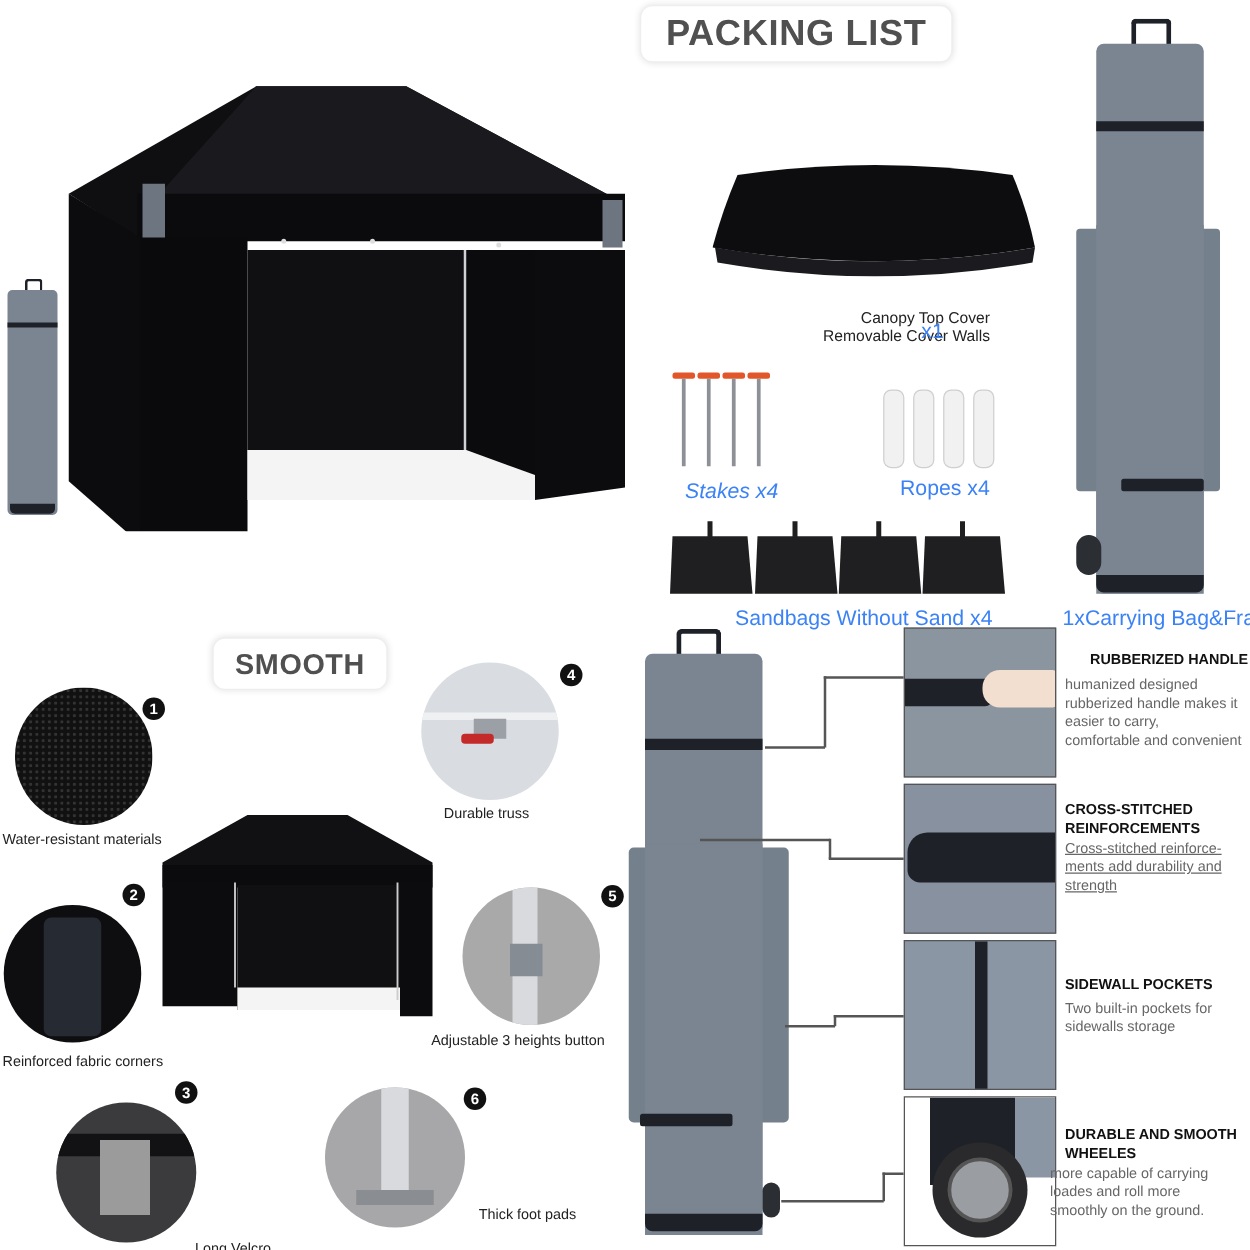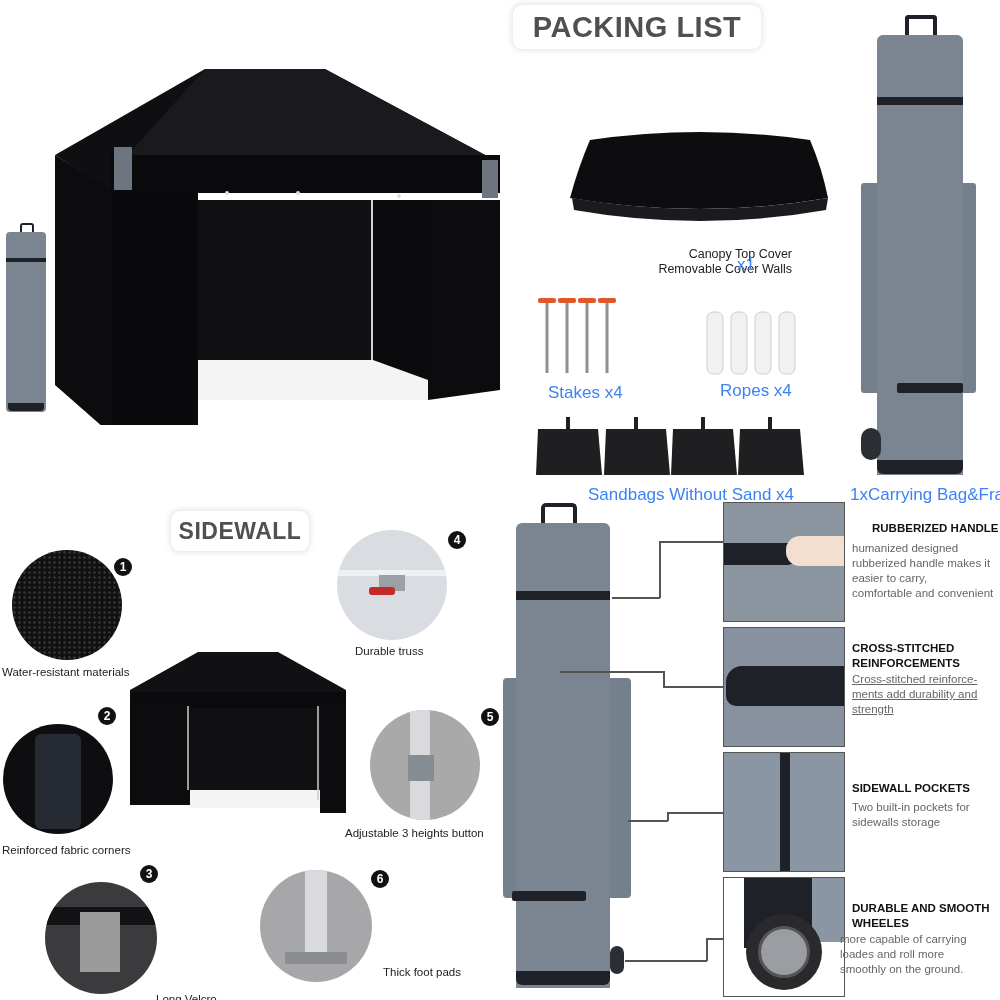--- a/index.html
+++ b/index.html
@@ -88,21 +88,21 @@
         <rect x="62" y="3" width="18" height="5" rx="2"></rect>
       </g>
     <g stroke="#8d9096" stroke-width="3">
         <line x1="11" y1="8" x2="11" y2="78"></line>
         <line x1="31" y1="8" x2="31" y2="78"></line>
         <line x1="51" y1="8" x2="51" y2="78"></line>
         <line x1="71" y1="8" x2="71" y2="78"></line>
       </g>
   </svg>
 </div>
-<div class="label" style="left:548px;top:383px;">Stakes x4</div>
+<div class="label" style="left:548px;top:383px;font-style:italic;">Stakes x4</div>
 
 <div class="abs" style="left:705px;top:310px;width:92px;height:68px;">
   <svg width="92" height="68" viewBox="0 0 92 68">
     <g fill="#f1f1f1" stroke="#cfcfcf" stroke-width="1">
       <rect x="2" y="2" width="16" height="62" rx="6"></rect>
         <rect x="26" y="2" width="16" height="62" rx="6"></rect>
         <rect x="50" y="2" width="16" height="62" rx="6"></rect>
         <rect x="74" y="2" width="16" height="62" rx="6"></rect>
     </g>
   </svg>
@@ -131,21 +131,21 @@
   <div class="bag" style="left:6px;top:168px;width:115px;height:210px;background:#74808c;border-radius:3px;"></div>
   <div class="bag" style="left:22px;top:165px;width:86px;height:295px;"></div>
   <div class="strap" style="left:22px;top:82px;width:86px;height:8px;"></div>
   <div class="strap" style="left:42px;top:368px;width:66px;height:10px;border-radius:2px;"></div>
   <div class="strap" style="left:22px;top:445px;width:86px;height:14px;border-radius:0 0 6px 6px;"></div>
   <div class="abs" style="left:6px;top:413px;width:20px;height:32px;border-radius:10px;background:#2b2e33;"></div>
 </div>
 <div class="label" style="left:850px;top:485px;">1xCarrying Bag&amp;Frame</div>
 
 <div class="heading-box" style="left:170px;top:510px;width:140px;height:42px;font-size:23px;">
-  <span>SIDEWALL</span>
+  <span>SMOOTH</span>
 </div>
 
 <div class="circle" style="left:12px;top:550px;width:110px;height:110px;background:radial-gradient(circle,#333 1px,#111 1.5px);background-size:5px 5px;"></div>
 <div class="badge" style="left:114px;top:558px;">1</div>
 <div class="label-sm" style="left:2px;top:666px;">Water-resistant materials</div>
 
 <div class="circle" style="left:3px;top:724px;width:110px;height:110px;background:#0e0e11;">
   <div class="abs" style="left:32px;top:10px;width:46px;height:95px;background:#262a33;border-radius:6px;"></div>
 </div>
 <div class="badge" style="left:98px;top:707px;">2</div>

